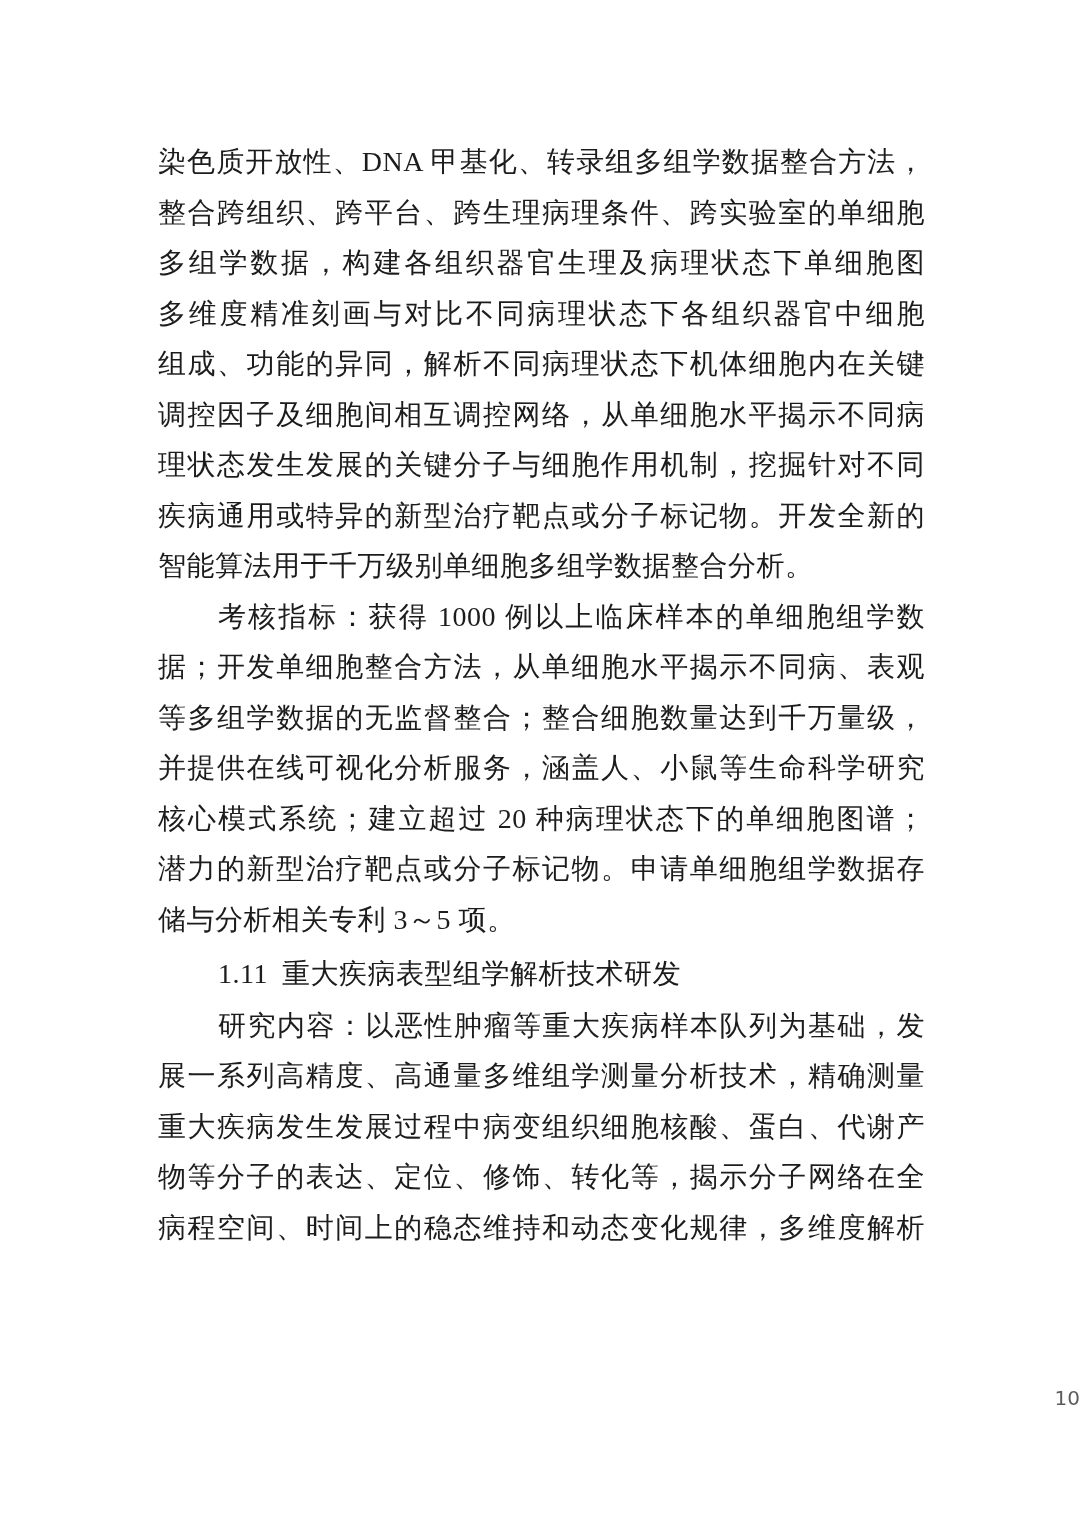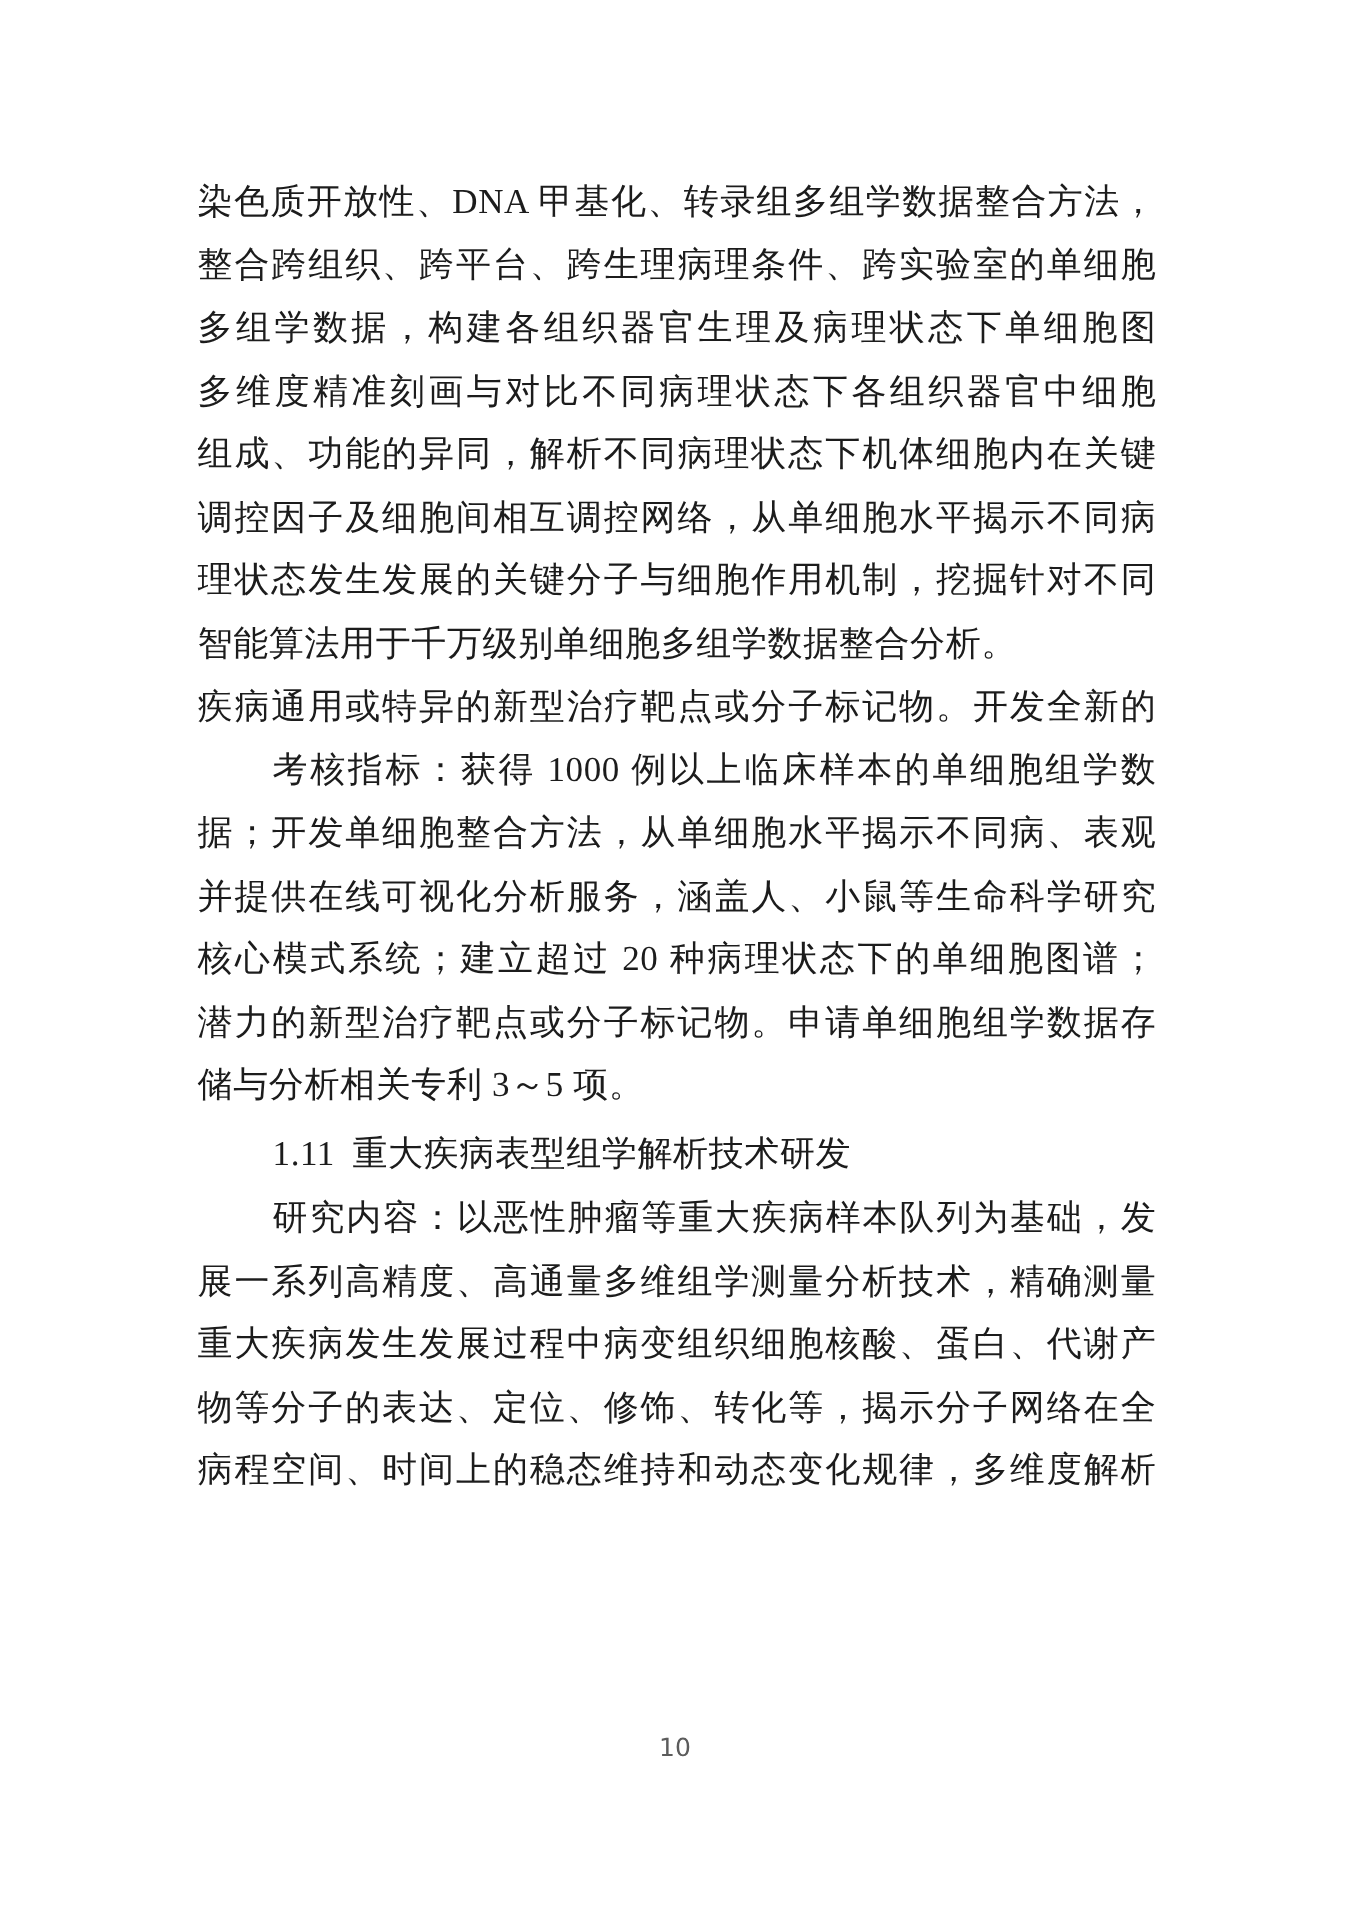--- a/index.html
+++ b/index.html
@@ -52,21 +52,21 @@
     margin-bottom: 1px;
   }
   .heading .heading-number {
     margin-right: 14px;
   }
   .footer {
     position: absolute;
     left: 0;
     top: 1386px;
     width: 1080px;
-    text-align: center;
+    text-align: right;
   }
   .page-number {
     font-family: "DejaVu Sans", "Liberation Sans", sans-serif;
     font-size: 20px;
     line-height: 24px;
     color: #5c5c5c;
   }
 </style>
 </head>
 <body>
@@ -74,26 +74,27 @@
 <div class="page">
   <div class="text-block">
       <div>
         <div class="line fill">染色质开放性、DNA 甲基化、转录组多组学数据整合方法，</div>
         <div class="line fill">整合跨组织、跨平台、跨生理病理条件、跨实验室的单细胞</div>
         <div class="line fill">多组学数据，构建各组织器官生理及病理状态下单细胞图谱；</div>
         <div class="line fill">多维度精准刻画与对比不同病理状态下各组织器官中细胞</div>
         <div class="line fill">组成、功能的异同，解析不同病理状态下机体细胞内在关键</div>
         <div class="line fill">调控因子及细胞间相互调控网络，从单细胞水平揭示不同病</div>
         <div class="line fill">理状态发生发展的关键分子与细胞作用机制，挖掘针对不同</div>
+        <div class="line fill">疾病通用或特异的新型治疗靶点或分子标记物。开发全新的</div>
         <div class="line">智能算法用于千万级别单细胞多组学数据整合分析。</div>
-        <div class="line fill">疾病通用或特异的新型治疗靶点或分子标记物。开发全新的</div>
       </div>
       <div>
         <div class="line fill indent">考核指标：获得 1000 例以上临床样本的单细胞组学数</div>
         <div class="line fill">据；开发单细胞整合方法，从单细胞水平揭示不同病、表观组</div>
+        <div class="line fill">等多组学数据的无监督整合；整合细胞数量达到千万量级，</div>
         <div class="line fill">并提供在线可视化分析服务，涵盖人、小鼠等生命科学研究</div>
         <div class="line fill">核心模式系统；建立超过 20 种病理状态下的单细胞图谱；</div>
         <div class="line fill">潜力的新型治疗靶点或分子标记物。申请单细胞组学数据存</div>
         <div class="line">储与分析相关专利 3～5 项。</div>
       </div>
       <div class="line heading"><span class="heading-number">1.11</span><span class="heading-title">重大疾病表型组学解析技术研发</span></div>
       <div>
         <div class="line fill indent">研究内容：以恶性肿瘤等重大疾病样本队列为基础，发</div>
         <div class="line fill">展一系列高精度、高通量多维组学测量分析技术，精确测量</div>
         <div class="line fill">重大疾病发生发展过程中病变组织细胞核酸、蛋白、代谢产</div>

